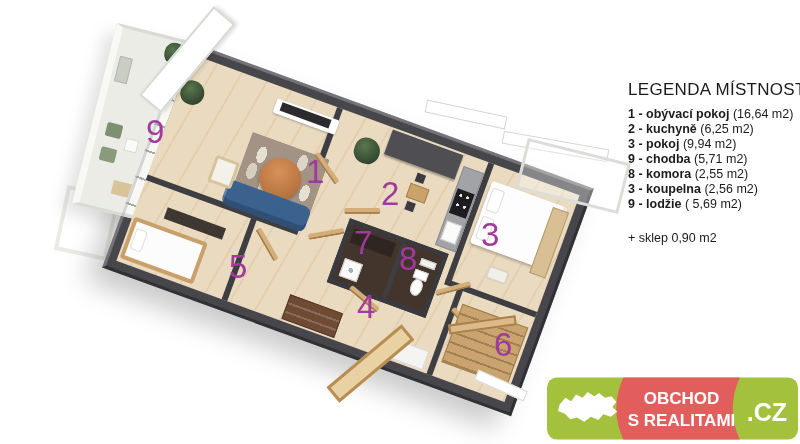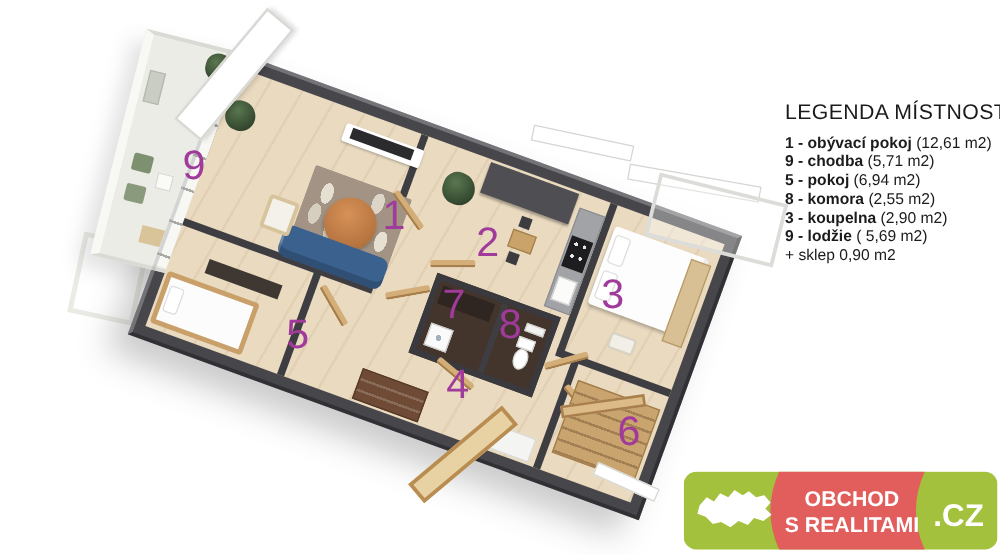--- a/index.html
+++ b/index.html
@@ -35,21 +35,21 @@
          background:radial-gradient(circle at 35% 35%,#5a7750,#31452d 75%);}
   .door-leaf{width:36px;height:6px;background:#d4ae78;border-bottom:2px solid #a77f4c;border-radius:2px;}
   
   .panel{position:absolute;z-index:30;}
   .num{position:absolute;z-index:40;font-size:33px;font-weight:400;color:#a03a9b;line-height:1;}
   
   .legend{position:absolute;left:628px;top:80px;width:172px;color:#1b1b1b;}
   .legend-title{font-size:17px;font-weight:400;letter-spacing:.3px;margin-bottom:7px;white-space:nowrap;}
   .legend-item{font-size:12.5px;line-height:15px;white-space:nowrap;}
   .legend-item b{font-weight:700;}
-  .legend-note{font-size:12.5px;line-height:15px;margin-top:0;white-space:nowrap;}
+  .legend-note{font-size:12.5px;line-height:15px;margin-top:19px;white-space:nowrap;}
   
   .logo{position:absolute;left:547px;top:377px;width:251px;height:63px;}
 </style>
 </head>
 <body>
 
 <div class="screen">
 
   <div class="plan-stage">
 
@@ -168,25 +168,26 @@
     <div class="num" style="left:357px;top:290px;">4</div>
     <div class="num" style="left:229px;top:250px;">5</div>
     <div class="num" style="left:494px;top:328px;">6</div>
     <div class="num" style="left:354px;top:226px;">7</div>
     <div class="num" style="left:399px;top:242px;">8</div>
     <div class="num" style="left:146px;top:115px;">9</div>
   </div>
 
   <div class="legend">
     <div class="legend-title">LEGENDA MÍSTNOSTÍ</div>
-    <div class="legend-item"><b>1 - obývací pokoj</b> <span>(12,61 m2)</span></div>
+    <div class="legend-item"><b>1 - obývací pokoj</b> <span>(16,64 m2)</span></div>
+    <div class="legend-item"><b>2 - kuchyně</b> <span>(6,25 m2)</span></div>
+    <div class="legend-item"><b>3 - pokoj</b> <span>(9,94 m2)</span></div>
     <div class="legend-item"><b>9 - chodba</b> <span>(5,71 m2)</span></div>
-    <div class="legend-item"><b>5 - pokoj</b> <span>(6,94 m2)</span></div>
     <div class="legend-item"><b>8 - komora</b> <span>(2,55 m2)</span></div>
-    <div class="legend-item"><b>3 - koupelna</b> <span>(2,90 m2)</span></div>
+    <div class="legend-item"><b>3 - koupelna</b> <span>(2,56 m2)</span></div>
     <div class="legend-item"><b>9 - lodžie</b> <span>( 5,69 m2)</span></div>
     <div class="legend-note">+ sklep 0,90 m2</div>
   </div>
 
   <div class="logo">
     <svg width="251" height="63" viewBox="0 0 250 62">
       <rect x="0" y="0" width="250" height="62" rx="10" fill="#a3c13d"></rect>
       <path d="M76,0 Q62,31 76,62 L192,62 Q178,31 192,0 Z" fill="#e25e5c"></path>
       <g transform="translate(6,4) scale(0.82)">
         <path fill="#ffffff" d="M8,28 L15,20 L22,24 L28,16 L36,20 L42,13 L50,18 L56,14 L63,20 L71,18 L77,25 L72,31 L78,37 L70,43 L61,40 L55,47 L46,43 L38,49 L29,44 L21,46 L14,39 L6,36 Z"></path>

